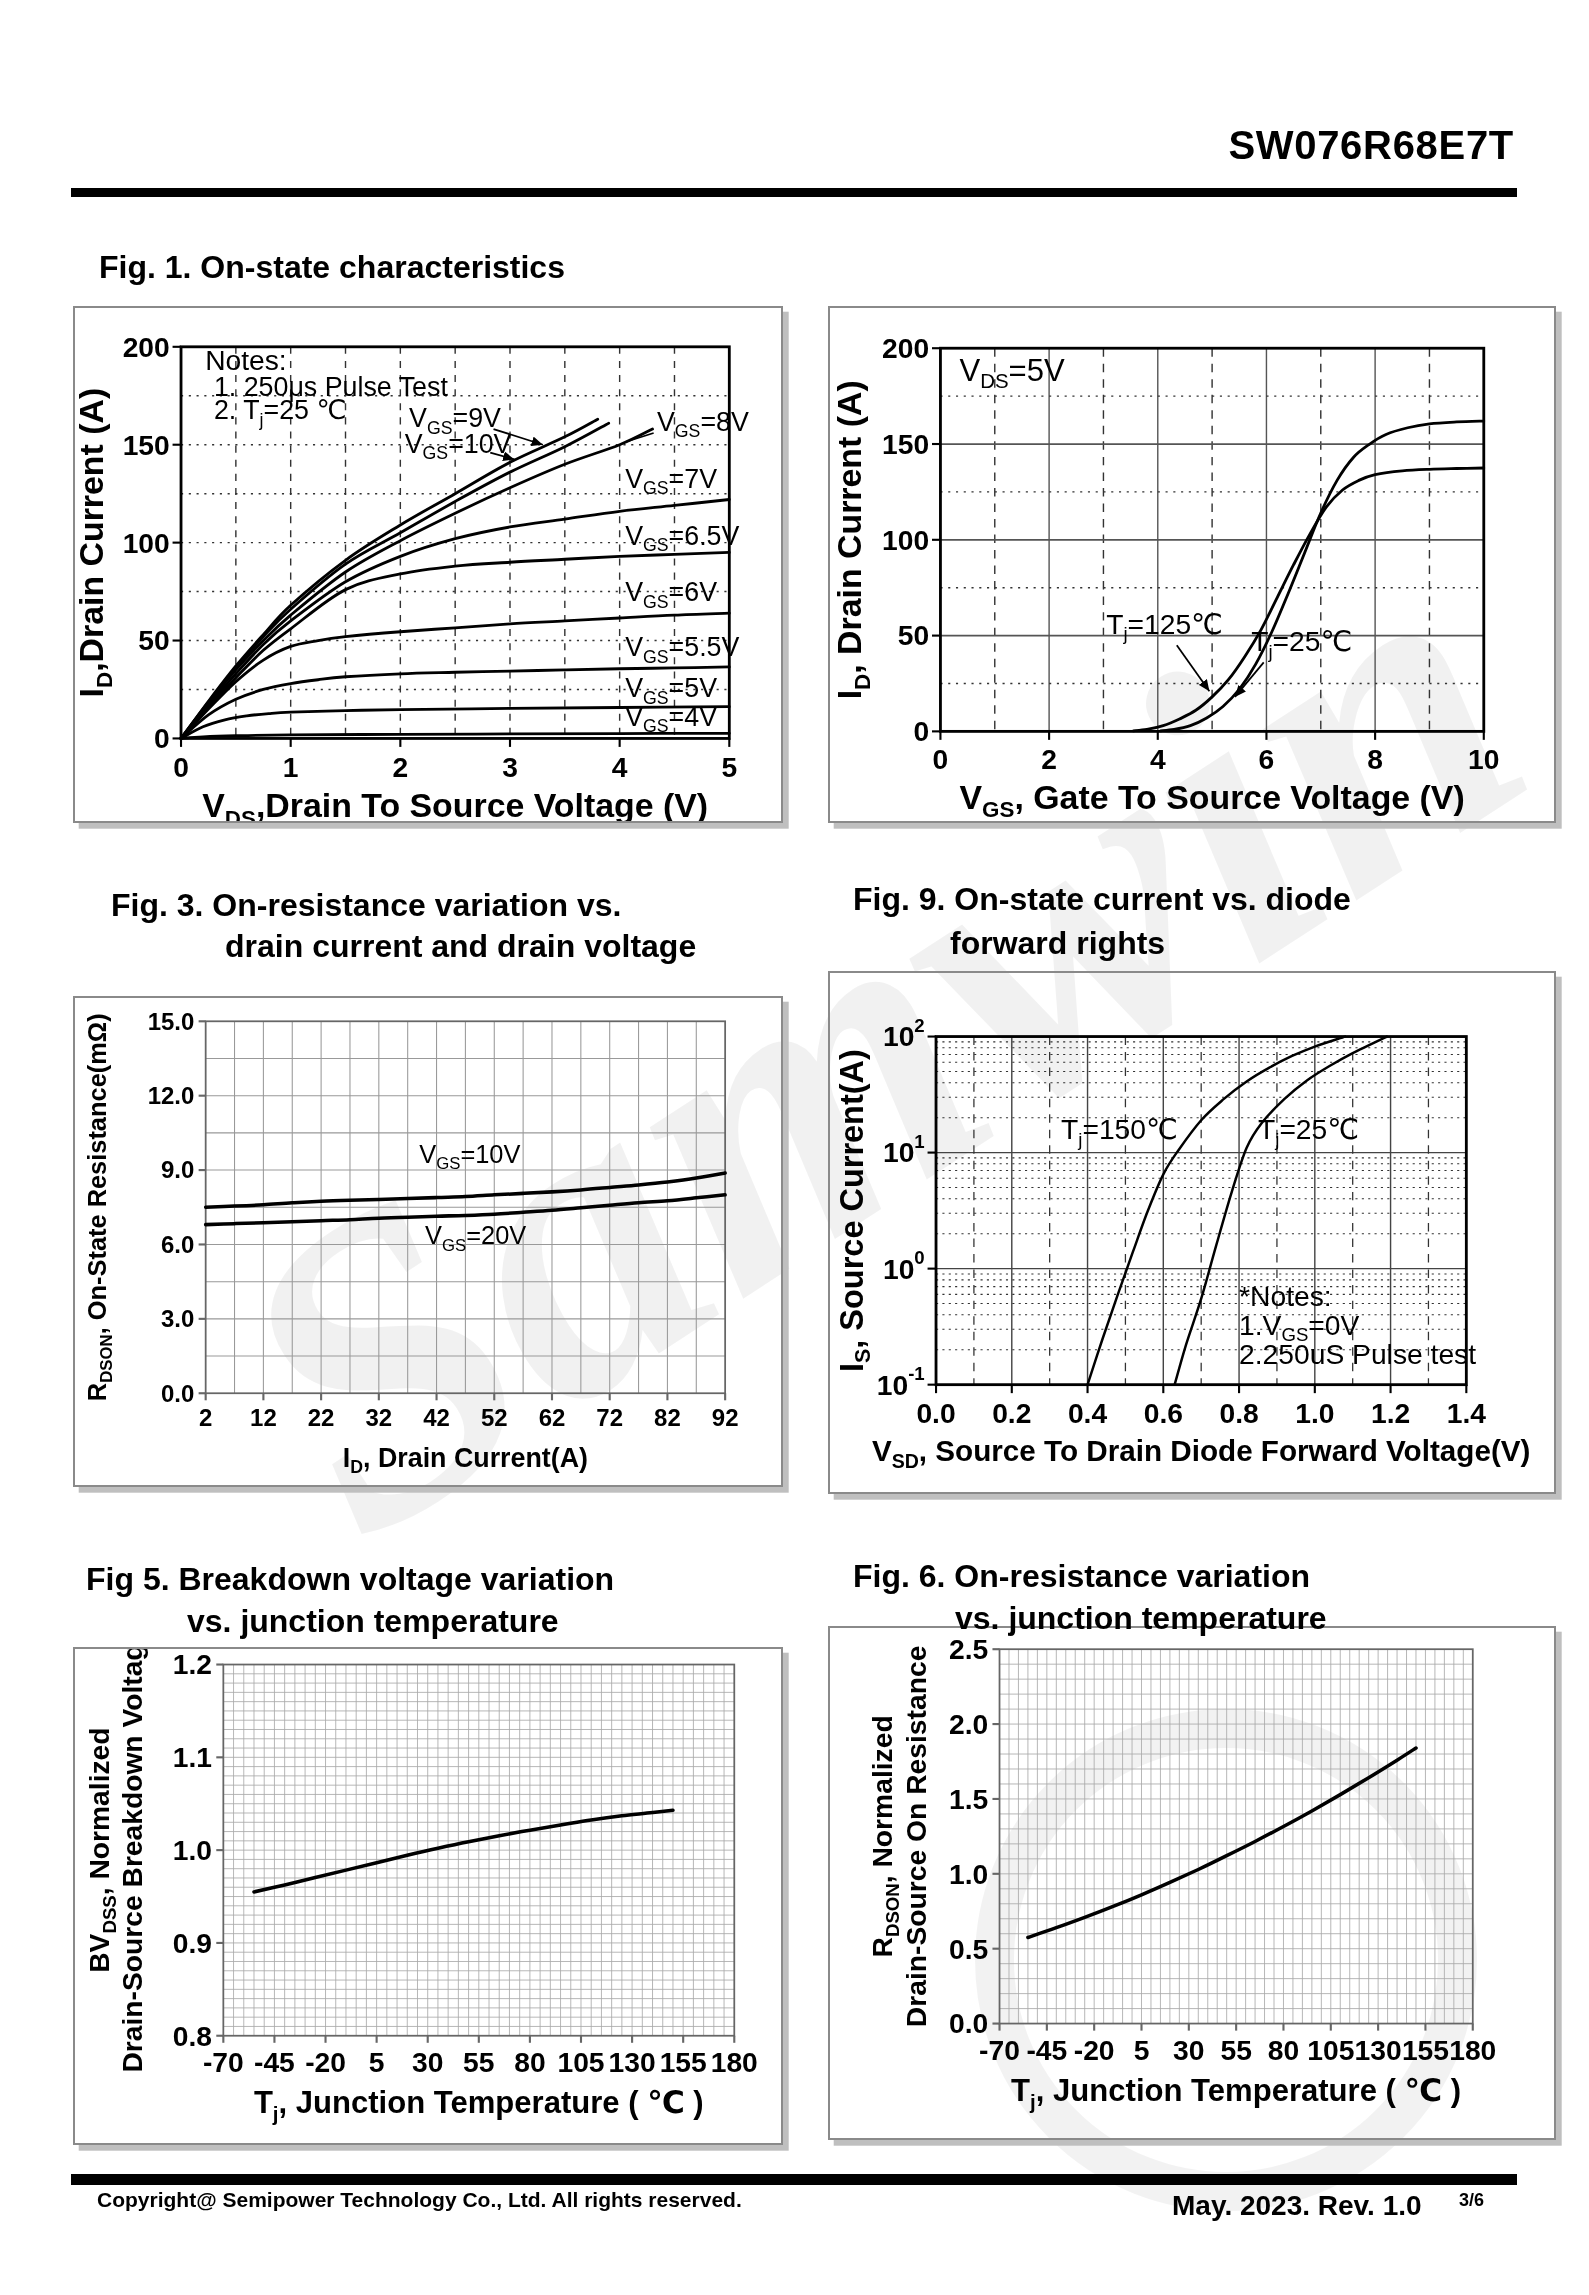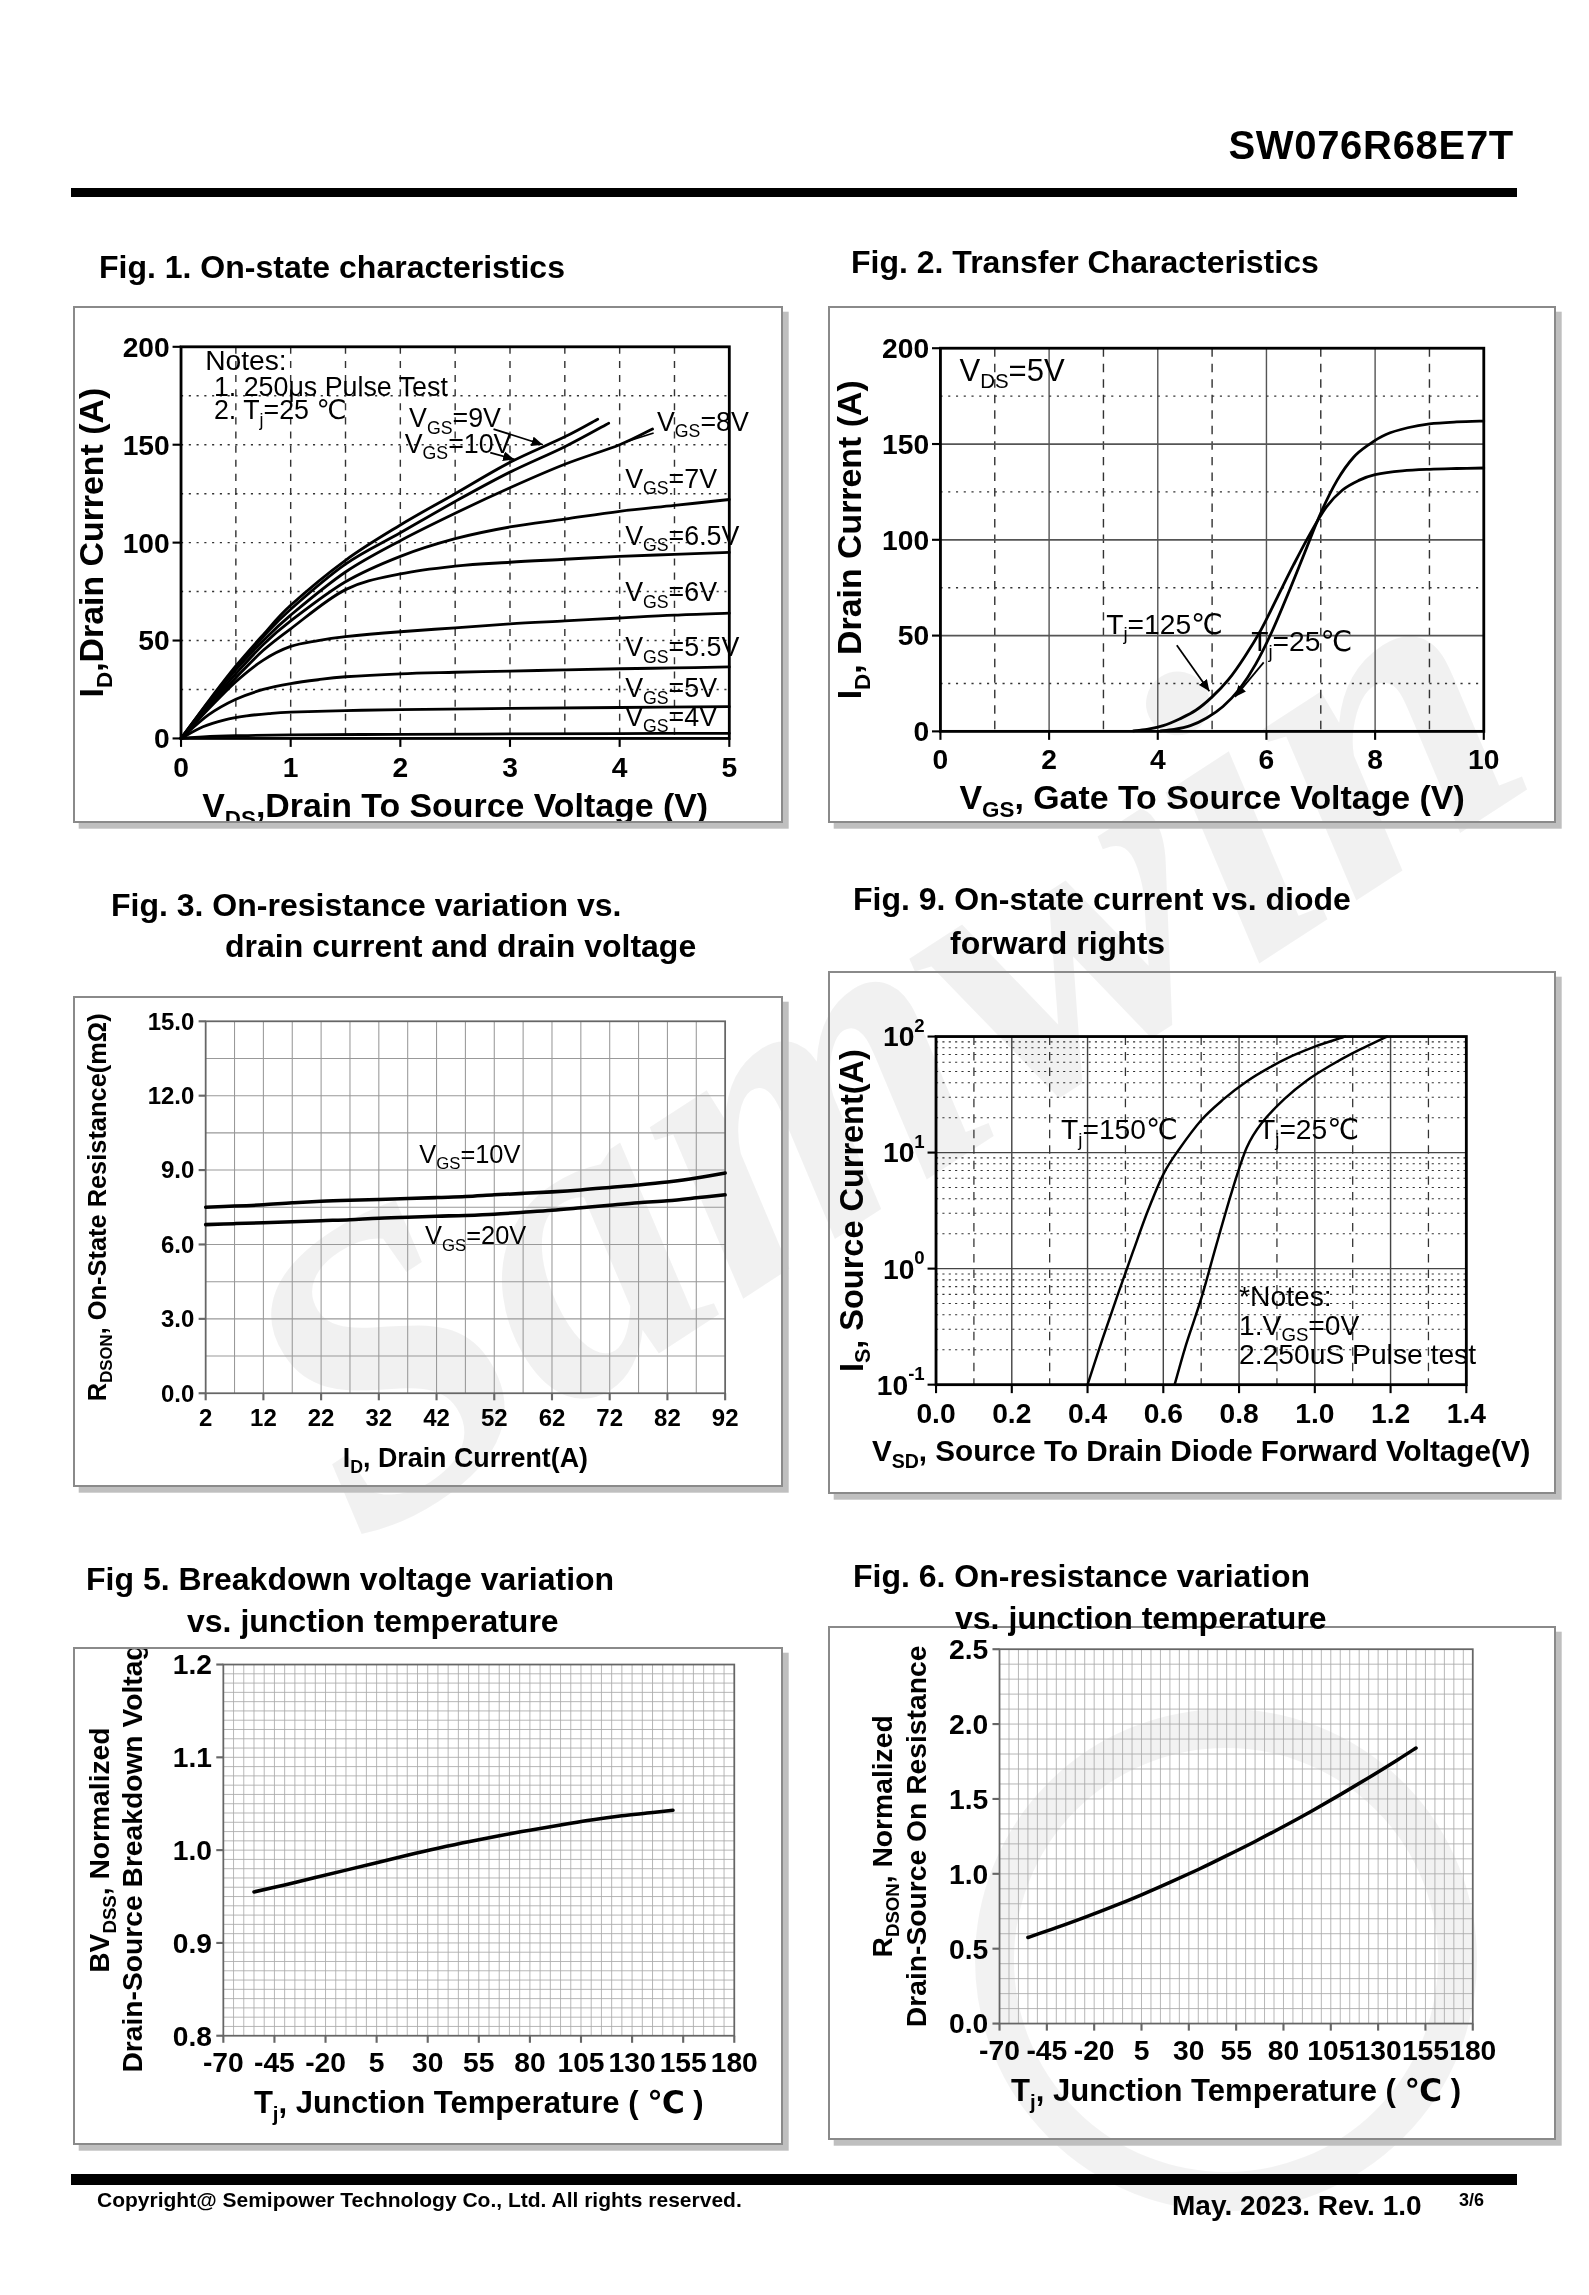--- a/index.html
+++ b/index.html
@@ -30,21 +30,20 @@
 
 <div class="page">
 
   <div class="wm-text">Samwin</div>
   <div class="wm-circle"></div>
 
   <div class="partno">SW076R68E7T</div>
   <div class="hrule"></div>
 
   <div class="figtitle" style="left:99px;top:249px">Fig. 1. On-state characteristics</div>
-  <div class="figtitle" style="left:851px;top:244px">Fig. 2. Transfer Characteristics</div>
 
   <div class="figbox" style="left:73px;top:306px;width:706px;height:513px">
     <svg width="706" height="513" viewBox="0 0 1000 727" style="font-family: &quot;Liberation Sans&quot;, &quot;DejaVu Sans&quot;, sans-serif; fill: rgb(0, 0, 0);">
         <defs>
           <marker id="arr0" markerUnits="userSpaceOnUse" markerWidth="18" markerHeight="14" refX="16" refY="7" orient="auto">
             <path d="M0,0 L16,7 L0,14 Z" fill="#000"></path>
           </marker>
         </defs>
         <line stroke="#333" stroke-width="2" fill="none" stroke-dasharray="10 10" x1="227.7" y1="55" x2="227.7" y2="610"></line>
         <line stroke="#333" stroke-width="2" fill="none" stroke-dasharray="10 10" x1="305.4" y1="55" x2="305.4" y2="610"></line>

